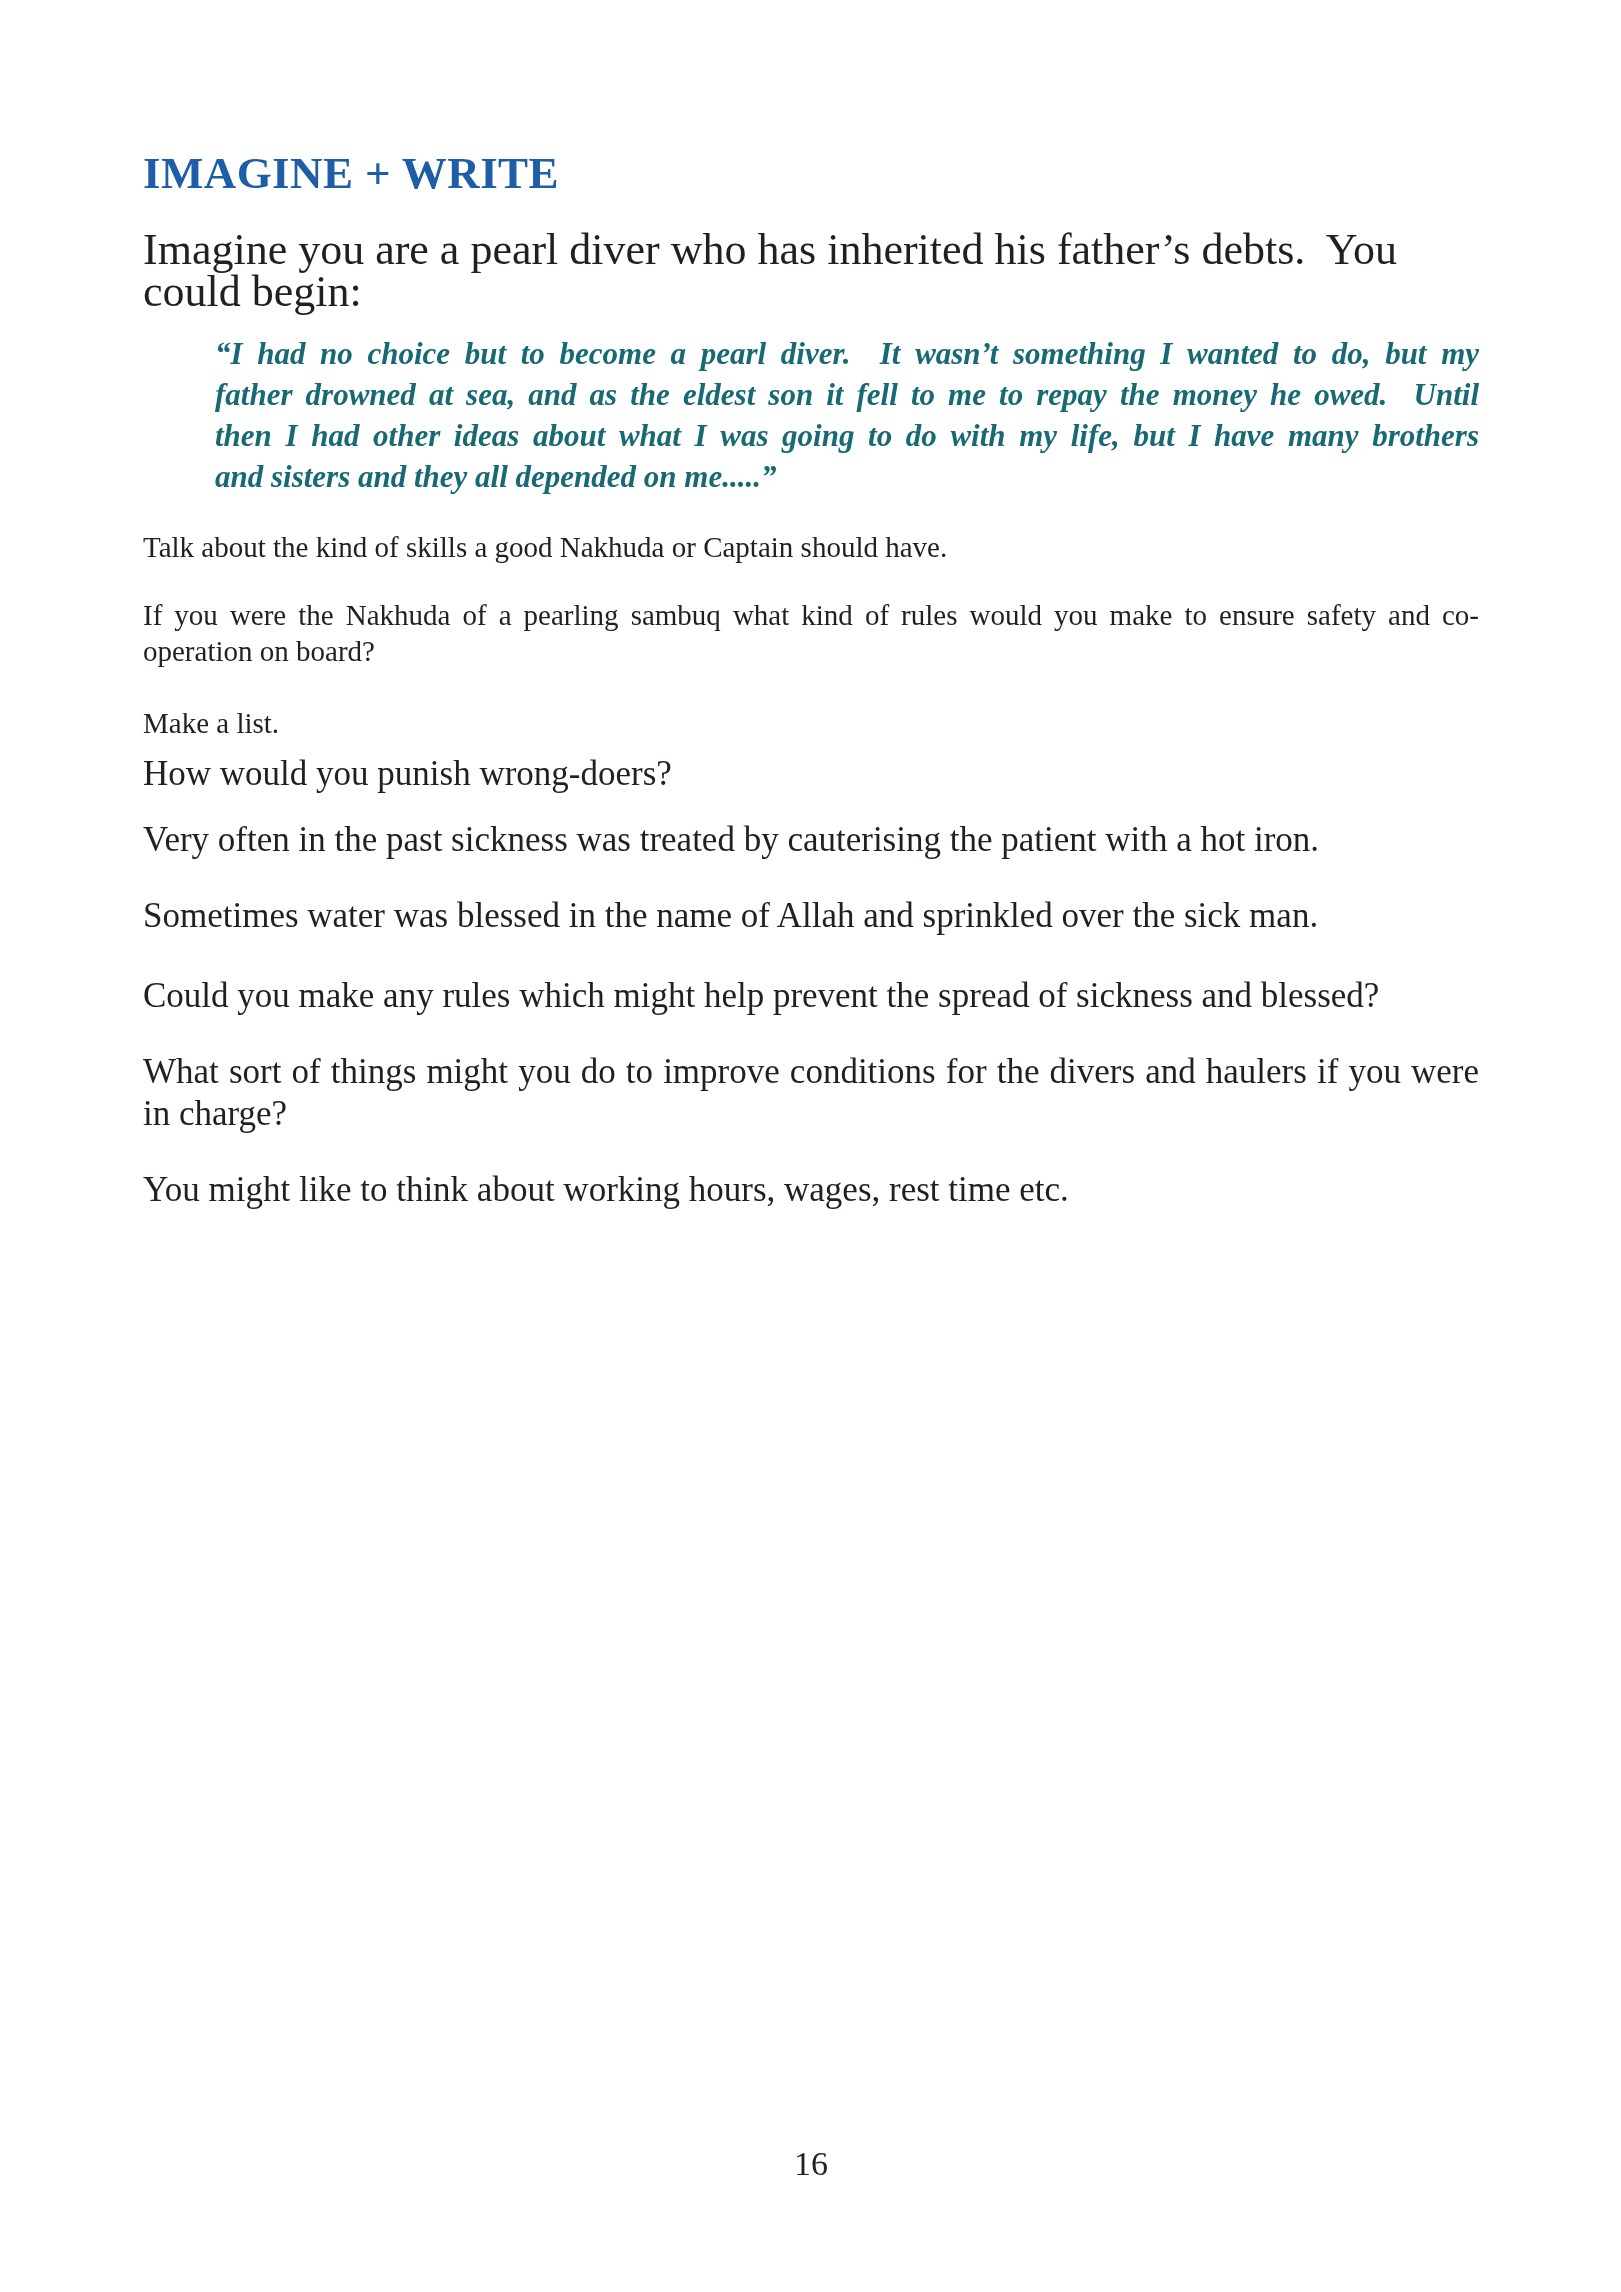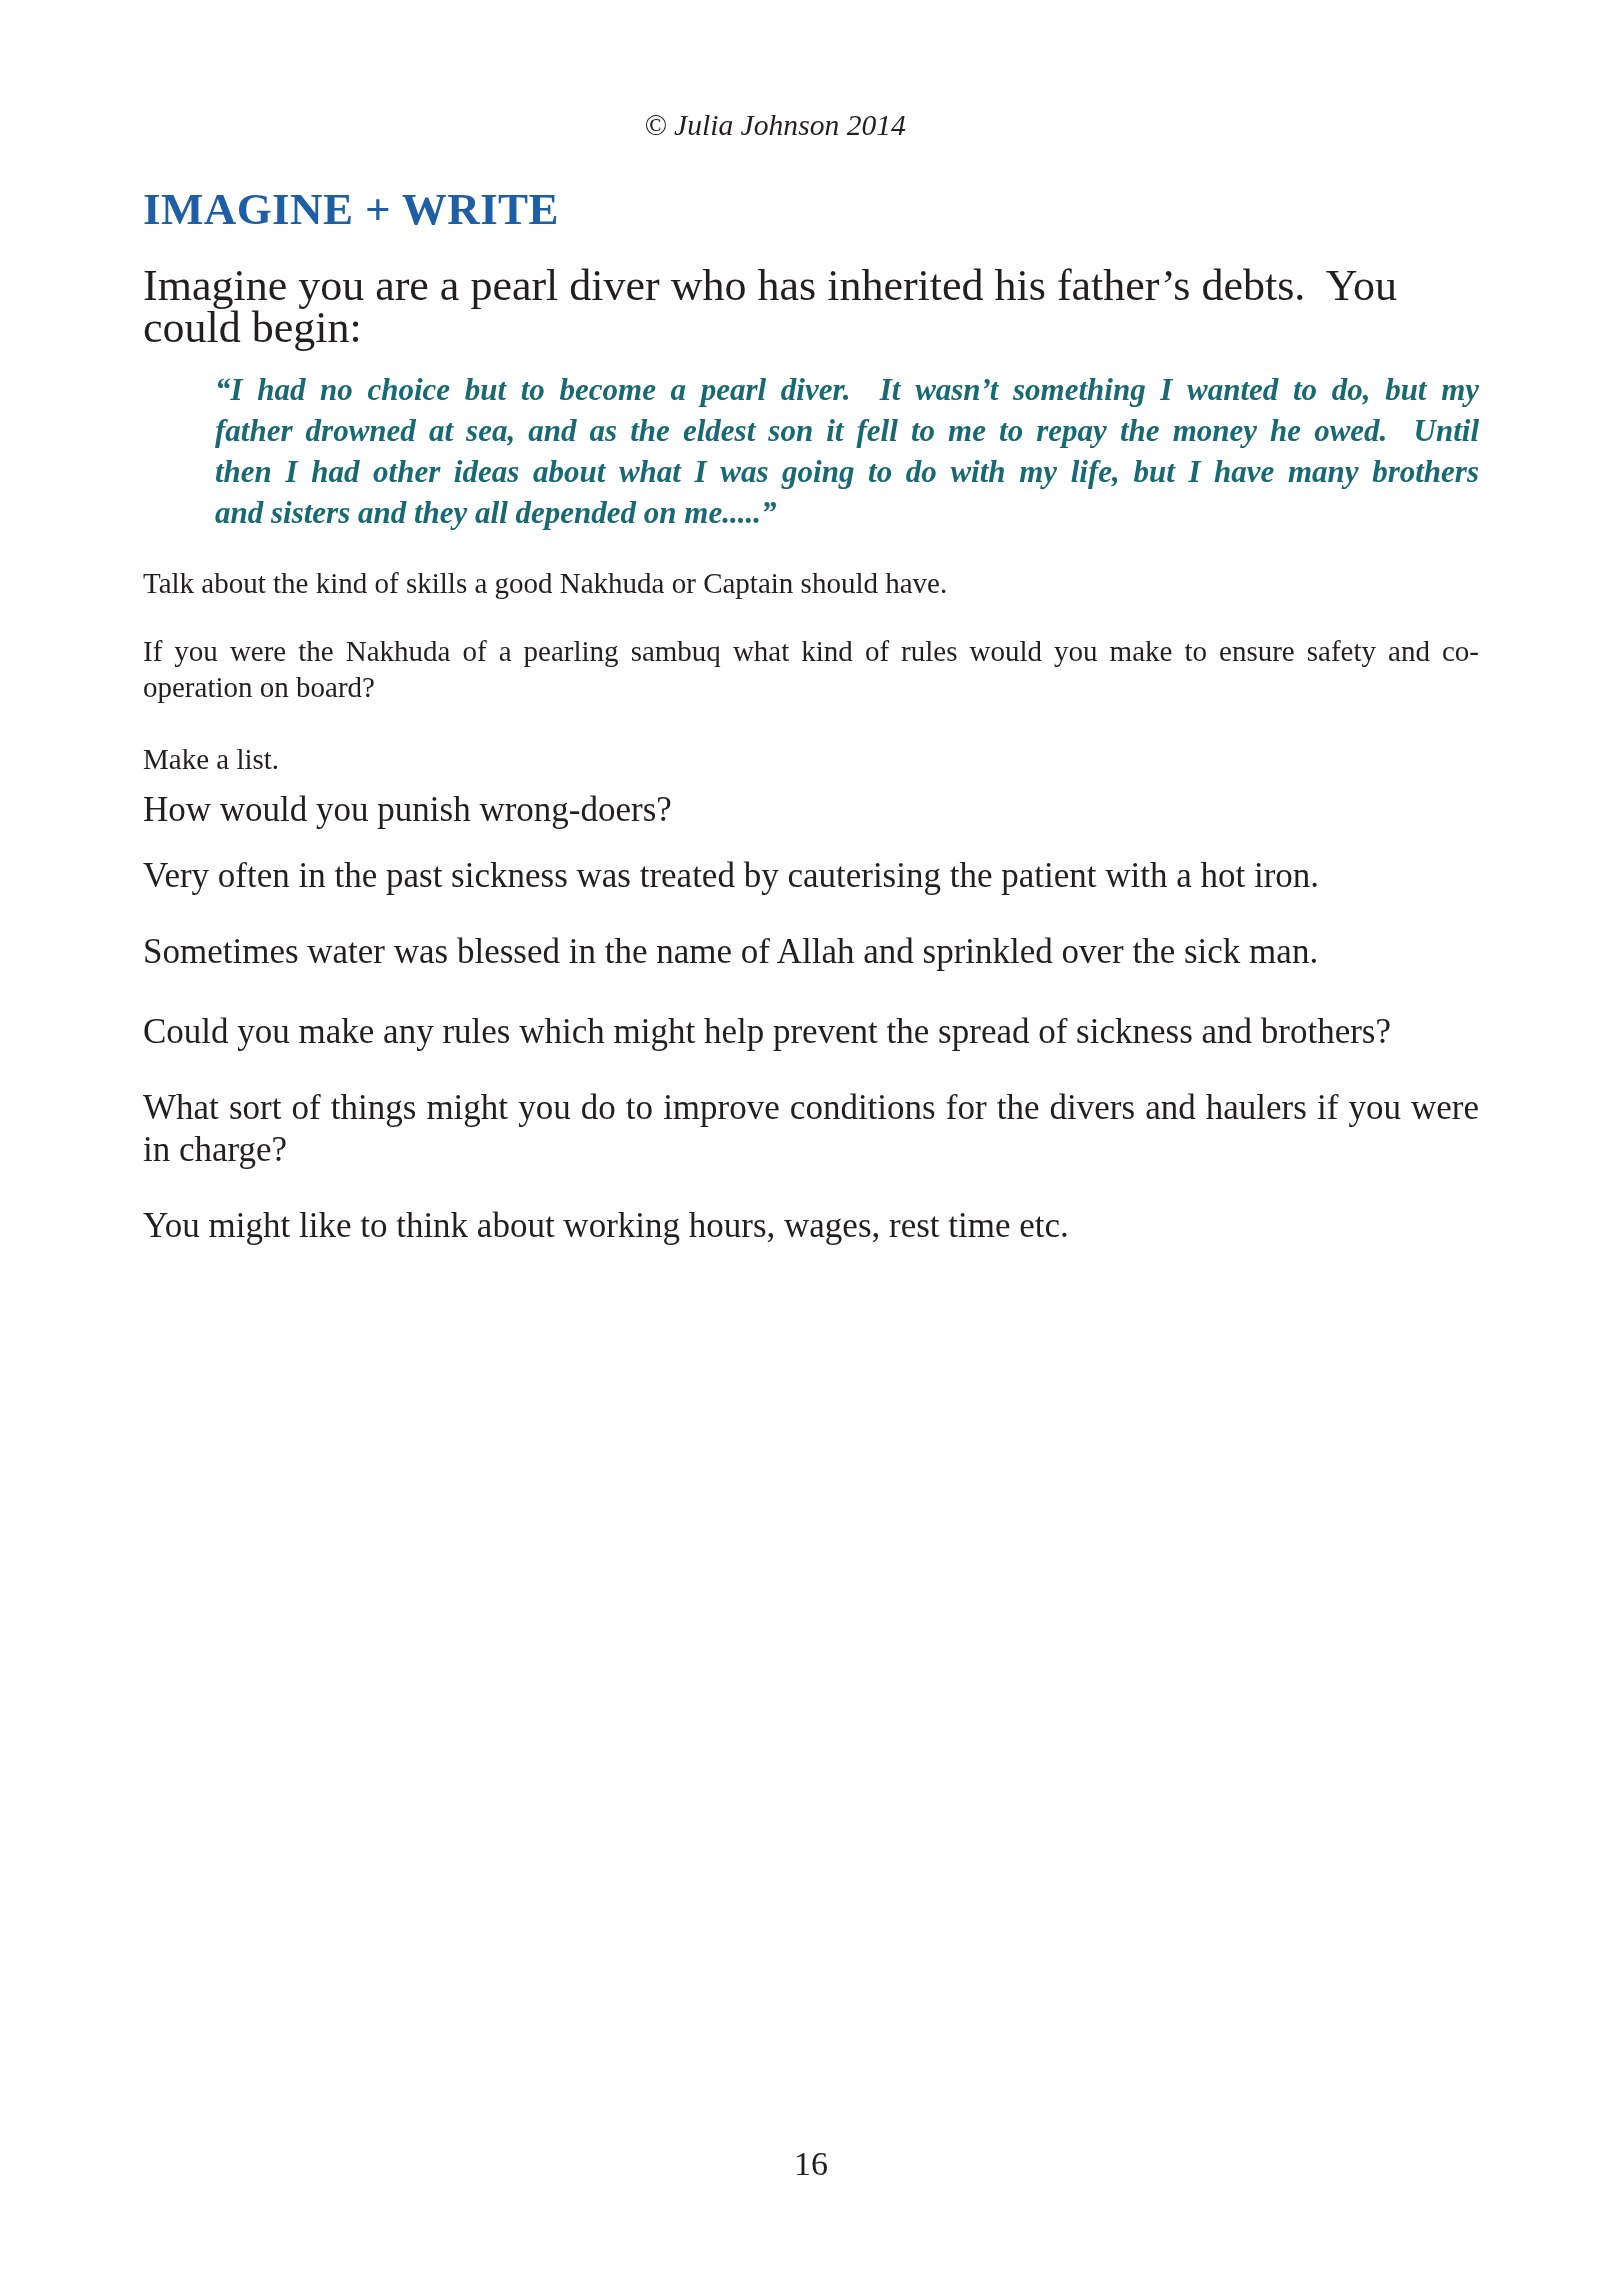--- a/index.html
+++ b/index.html
@@ -74,39 +74,38 @@
     font-size: 34px;
     line-height: 36px;
     color: var(--body_text, #231f20);
   }
 </style>
 </head>
 <body>
 
 <div class="page" data-name="document-page">
 
-  <div class="copyright" data-name="copyright-line">© Julia Johnson 2014</div>
 
   <h1 class="heading" data-name="page-title">IMAGINE + WRITE</h1>
 
   <p class="intro" data-name="intro-paragraph">Imagine you are a pearl diver who has inherited his father’s debts.&nbsp; You could begin:</p>
 
   <div class="quote" data-name="quote-block">
     <div class="qline qj" data-name="quote-line">“I had no choice but to become a pearl diver.&nbsp; It wasn’t something I wanted to do, but my</div>
     <div class="qline qj" data-name="quote-line">father drowned at sea, and as the eldest son it fell to me to repay the money he owed.&nbsp; Until</div>
     <div class="qline qj" data-name="quote-line">then I had other ideas about what I was going to do with my life, but I have many brothers</div>
     <div class="qline" data-name="quote-line">and sisters and they all depended on me.....”</div>
   </div>
 
   <p class="small" data-name="para-talk-skills">Talk about the kind of skills a good Nakhuda or Captain should have.</p>
   <p class="small" data-name="para-nakhuda-rules">If you were the Nakhuda of a pearling sambuq what kind of rules would you make to ensure safety and co-operation on board?</p>
   <p class="small" data-name="para-make-list">Make a list.</p>
   <p class="large" data-name="para-punish">How would you punish wrong-doers?</p>
   <p class="large" data-name="para-very-often">Very often in the past sickness was treated by cauterising the patient with a hot iron.</p>
   <p class="large" data-name="para-sometimes">Sometimes water was blessed in the name of Allah and sprinkled over the sick man.</p>
-  <p class="large" data-name="para-could-rules">Could you make any rules which might help prevent the spread of sickness and brothers?</p>
+  <p class="large" data-name="para-could-rules">Could you make any rules which might help prevent the spread of sickness and blessed?</p>
   <p class="large" data-name="para-what-sort">What sort of things might you do to improve conditions for the divers and haulers if you were in charge?</p>
   <p class="large" data-name="para-working-hours">You might like to think about working hours, wages, rest time etc.</p>
 
   <div class="pagenum" data-name="page-number">16</div>
 
 </div>
 
 
 </body></html>

